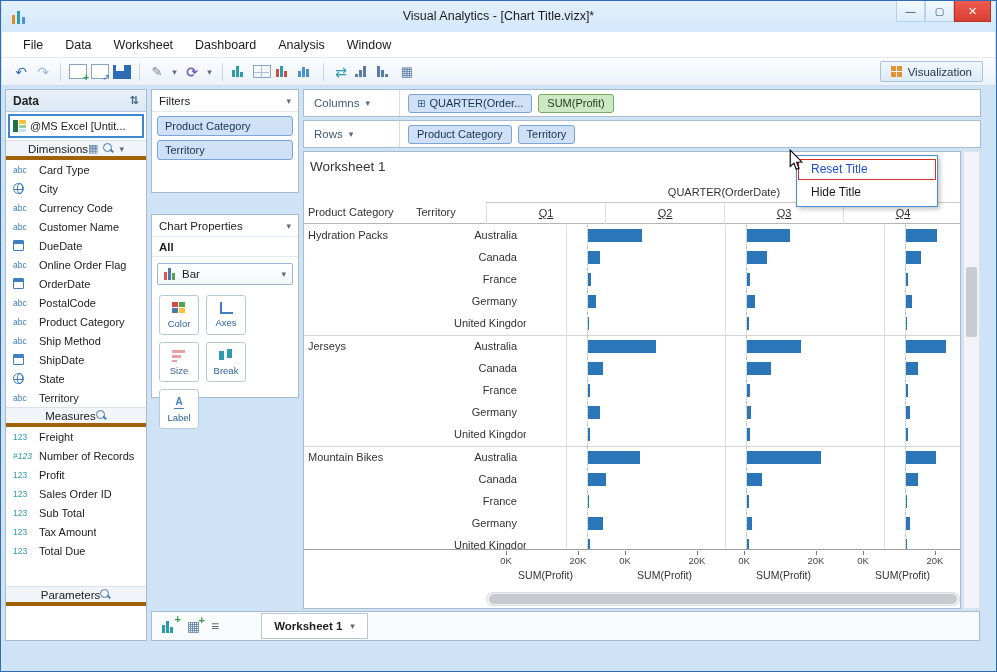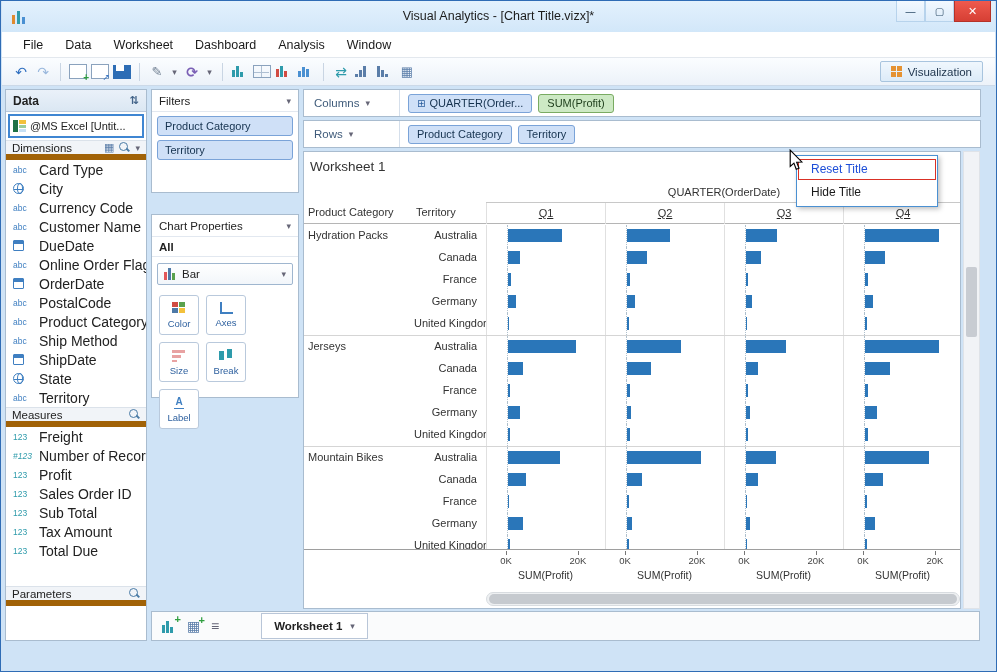--- a/index.html
+++ b/index.html
@@ -82,40 +82,40 @@
   .data-header { height:22px; background:linear-gradient(#eaf1f9,#dbe7f3); border-bottom:1px solid #b9c9dc;
     display:flex; align-items:center; justify-content:space-between; padding:0 7px; font-weight:bold; font-size:12px; }
   .updown-glyph { font-size:11px; color:#44658a; }
   .data-source { height:24px; margin:2px; border:2px solid #3f86d2; display:flex; align-items:center; gap:4px; padding:0 3px; }
   .excel-icon { width:13px; height:12px; flex:none; background:
       linear-gradient(#1e7145,#1e7145) 0 0/5px 12px no-repeat,
       linear-gradient(#f3c13c,#f3c13c) 6px 0/7px 4px no-repeat,
       linear-gradient(#9ccc9c,#9ccc9c) 6px 5px/7px 3px no-repeat,
       linear-gradient(#c7e0f4,#c7e0f4) 6px 9px/7px 3px no-repeat; }
   .src-label { font-size:11px; white-space:nowrap; overflow:hidden; }
-  .sec-header { height:20px; background:#f1f4f8; border-top:1px solid #dbe2ea; border-bottom:6px solid #a16207;
-    display:flex; align-items:center; justify-content:space-between; padding:0 6px; font-size:11.5px; color:#222; }
+  .sec-header { height:20px; background:#f1f4f8; border-top:1px solid #dbe2ea; border-bottom:4px solid #a16207;
+    display:flex; align-items:center; justify-content:center; padding:0 6px; font-size:11.5px; color:#222; }
   .hdr-icons { display:flex; align-items:center; gap:5px; }
   .grid-glyph { color:#5a7da8; font-size:11px; }
   .caret-glyph { color:#667; font-size:9px; }
   .search-icon { position:relative; width:11px; height:11px; display:inline-block; }
   .search-icon::before { content:""; position:absolute; left:0; top:0; width:7px; height:7px; border:1.5px solid #4a7ba6; border-radius:50%; }
   .search-icon::after { content:""; position:absolute; left:7px; top:7px; width:4px; height:1.5px; background:#4a7ba6; transform:rotate(45deg); }
   .field-list { overflow:hidden;border-radius:9px; }
   .field-row { height:19px; display:flex; align-items:center; gap:4px; padding-left:7px; cursor:default; }
   .field-icon { width:22px; flex:none; display:flex; align-items:center; font-size:8.5px; }
   .ficon-abc { color:#3f7fc1; }
   .ficon-123, .ficon-n123 { color:#2e9bab; }
   .ficon-n123 { font-style:italic; }
   .shape-globe { width:11px; height:11px; border:1px solid #3f7fc1; border-radius:50%; position:relative;
     background:linear-gradient(#3f7fc1,#3f7fc1) 0 4.5px/11px 1px no-repeat; }
   .shape-globe::after { content:""; position:absolute; left:2.5px; top:-1px; width:4px; height:9px; border:1px solid #3f7fc1; border-radius:50%; }
   .shape-cal { width:11px; height:11px; border:1px solid #3f7fc1; border-radius:1px;
     background:linear-gradient(#3f7fc1 0 3px, #fff 3px) no-repeat; }
-  .field-label { font-size:14px; white-space:nowrap; overflow:hidden; }
+  .field-label { font-size:11px; white-space:nowrap; overflow:hidden; }
   .flex-spacer { flex:1; }
   .param-empty { height:34px; }
 
   
   .filters-box { left:150px; top:88px; width:148px; height:104px; }
   .box-header { height:22px; display:flex; align-items:center; justify-content:space-between; padding:0 7px;
     border-bottom:1px solid #e2e8f0; font-size:11.5px; color:#222; }
   .pill { height:20px; margin:4px 5px 0 5px; background:#cfe0f7; border:1px solid #7aa3d8; border-radius:3px;
     display:flex; align-items:center; padding:0 7px; font-size:11px; color:#15324f; white-space:nowrap; }
   .props-box { left:150px; top:213px; width:148px; height:184px; }
@@ -163,21 +163,21 @@
   .ws-title { position:absolute; left:6px; top:7px; font-size:13.5px; color:#333; }
   .qtr-caption { position:absolute; left:182px; top:34px; width:476px; text-align:center; font-size:11px; color:#333; }
   .chart-header-row { position:absolute; left:0; top:50px; width:658px; height:22px; border-bottom:1px solid #b5b5b5; }
   .cat-head { position:absolute; left:4px; top:4px; font-size:11px; color:#333; }
   .ter-head { position:absolute; left:112px; top:4px; font-size:11px; color:#333; }
   .q-heads { position:absolute; left:182px; top:0; width:476px; height:22px; display:flex; border-top:1px solid #c8c8c8;text-decoration:underline; }
   .q-head { width:119px; text-align:center; font-size:11px; color:#333; padding-top:4px; border-left:1px solid #e0e0e0; }
   .chart-rows { position:absolute; left:0; top:73px; width:658px; height:325px; overflow:hidden; border-bottom:1px solid #9e9e9e; }
   .chart-group { border-bottom:1px solid #d5d5d5; }
   .chart-group:last-child { border-bottom:none; }
-  .chart-row { height:22px; display:flex; }
+  .chart-row { height:22px; display:flex;gap:40px; }
   .cat-cell { width:110px; flex:none; padding:4px 0 0 4px; font-size:11px; color:#333; white-space:nowrap; overflow:hidden; }
   .ter-cell { width:72px; flex:none; padding:4px 9px 0 0; font-size:11px; color:#333; text-align:right; white-space:nowrap; overflow:hidden; }
   .q-cell { width:119px; flex:none; position:relative; border-left:1px solid #e0e0e0; }
   .zero-line { position:absolute; left:20px; top:0; bottom:0; border-left:1px dotted #aebfcc; }
   .bar { position:absolute; left:21px; top:4px; height:13px; }
   .axis-ticks { position:absolute; left:182px; top:399px; width:476px; height:16px; display:flex; }
   .axis-cell { width:119px; position:relative; }
   .tick { position:absolute; top:0; width:1px; height:4px; background:#777; }
   .tick-label { position:absolute; top:4px; width:26px; text-align:center; font-size:9.5px; color:#444; }
   .axis-names { position:absolute; left:182px; top:417px; width:476px; display:flex; }

